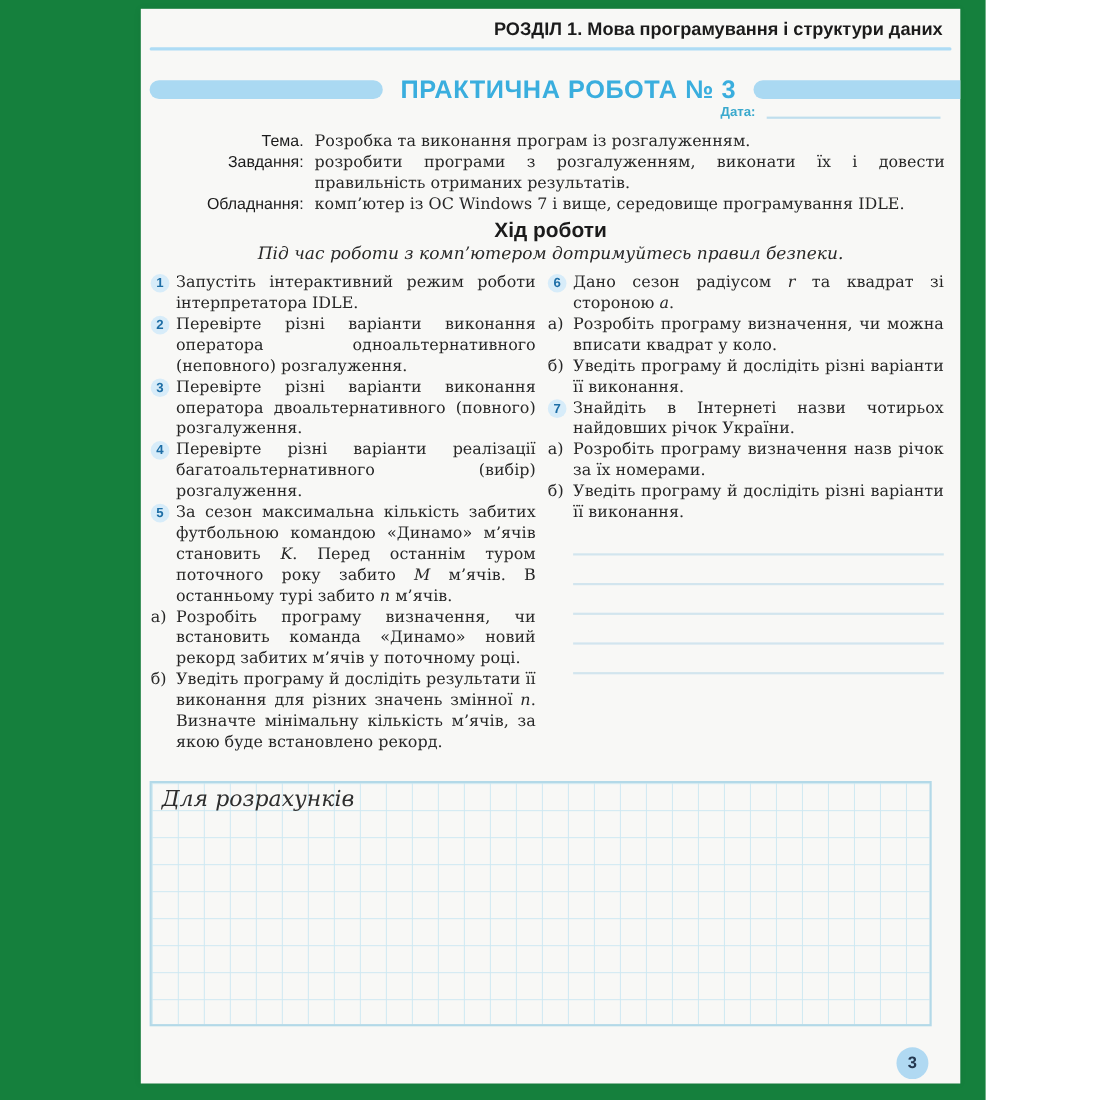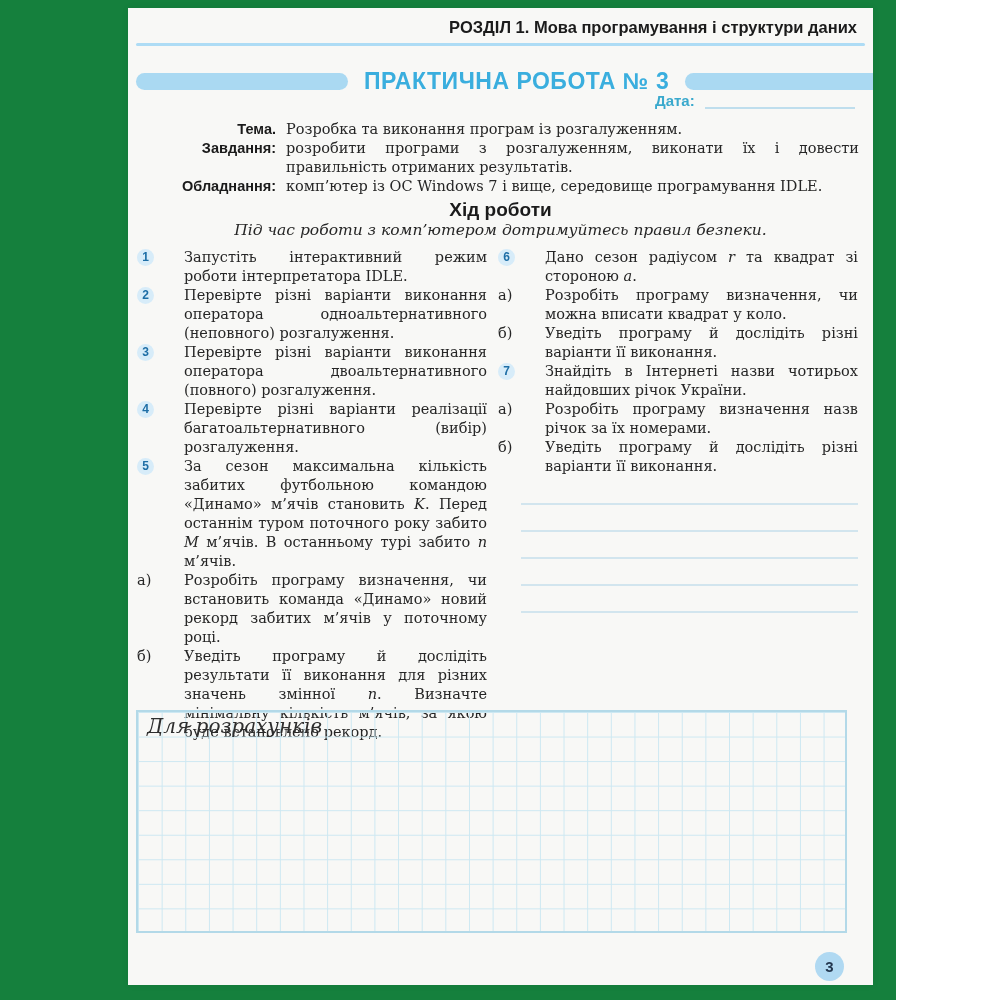--- a/index.html
+++ b/index.html
@@ -11,42 +11,42 @@
   .chapter{position:absolute;top:10px;right:16px;font-family:"Liberation Sans","DejaVu Sans",sans-serif;
            font-weight:bold;font-size:16.5px;color:#1b1b1b;}
   .rule{position:absolute;top:35px;left:8px;right:8px;height:3px;background:#aedcf5;border-radius:2px;}
   .title-row{position:absolute;top:49px;left:8px;right:0;display:flex;align-items:center;margin-top:11px;}
   .bar{height:17px;background:#aad9f2;border-radius:9px;}
   .bar-left{width:212px;}
   .bar-right{flex:1;border-top-right-radius:0;border-bottom-right-radius:0;}
   .prac-title{font-family:"Liberation Sans","DejaVu Sans",sans-serif;font-weight:bold;font-size:23px;
               color:#3aaede;white-space:nowrap;padding:0 16px;letter-spacing:0.5px;}
   .date-row{position:absolute;top:84px;right:18px;width:200px;display:flex;align-items:flex-end;}
-  .date-label{font-family:"Liberation Sans","DejaVu Sans",sans-serif;font-weight:bold;font-size:15px;color:#3aa9cd;}
+  .date-label{font-family:"Liberation Sans","DejaVu Sans",sans-serif;font-weight:bold;font-size:12px;color:#3aa9cd;}
   .date-line{flex:1;height:14px;border-bottom:2px solid #bfdeed;margin-left:10px;}
   
   .meta{position:absolute;top:112px;left:8px;right:14px;display:grid;
         grid-template-columns:140px 1fr;column-gap:10px;line-height:19px;font-size:14.5px;}
-  .meta-label{font-family:"Liberation Sans","DejaVu Sans",sans-serif;font-weight:bold;font-size:14.5px;
+  .meta-label{font-family:"Liberation Sans","DejaVu Sans",sans-serif;font-weight:normal;font-size:14.5px;
               text-align:right;color:#1b1b1b;}
   .meta-value{text-align:justify;}
   .work-heading{position:absolute;top:191px;left:0;right:0;text-align:center;
                 font-family:"Liberation Sans","DejaVu Sans",sans-serif;font-weight:bold;font-size:19px;color:#1b1b1b;}
   .safety{position:absolute;top:213px;left:0;right:0;text-align:center;font-style:italic;font-size:15.5px;}
   
   .columns{position:absolute;top:240px;left:9px;right:15px;display:flex;gap:11px;}
   .col{line-height:19px;font-size:14.5px;}
   .col-left{width:350px;}
   .col-right{flex:1;}
   .item{display:flex;}
   .circle{flex-shrink:0;width:17px;height:17px;border-radius:50%;background:#d7ecf9;
           font-family:"Liberation Sans","DejaVu Sans",sans-serif;font-weight:bold;font-size:12px;
           color:#1e6ea6;text-align:center;line-height:17px;margin-right:6px;margin-top:1px;}
   .sub-label{flex-shrink:0;width:23px;}
-  .item-text{flex:1;text-align:justify;margin-left:24px;}
+  .item-text{flex:1;text-align:justify;}
   .var{font-style:italic;}
   .bold{font-weight:bold;}
   .write-lines{margin-top:2px;}
   .write-line{height:25px;border-bottom:2px solid #d2e5ee;margin-left:23px;}
   
   .calc-grid{position:absolute;left:8px;top:702px;width:711px;height:223px;
              border:2px solid #b3d9e8;box-sizing:border-box;
              background-image:linear-gradient(to right,#cde8f2 1px,transparent 1px),
                               linear-gradient(to bottom,#cde8f2 1px,transparent 1px);
              background-size:23.65px 24.55px;}

